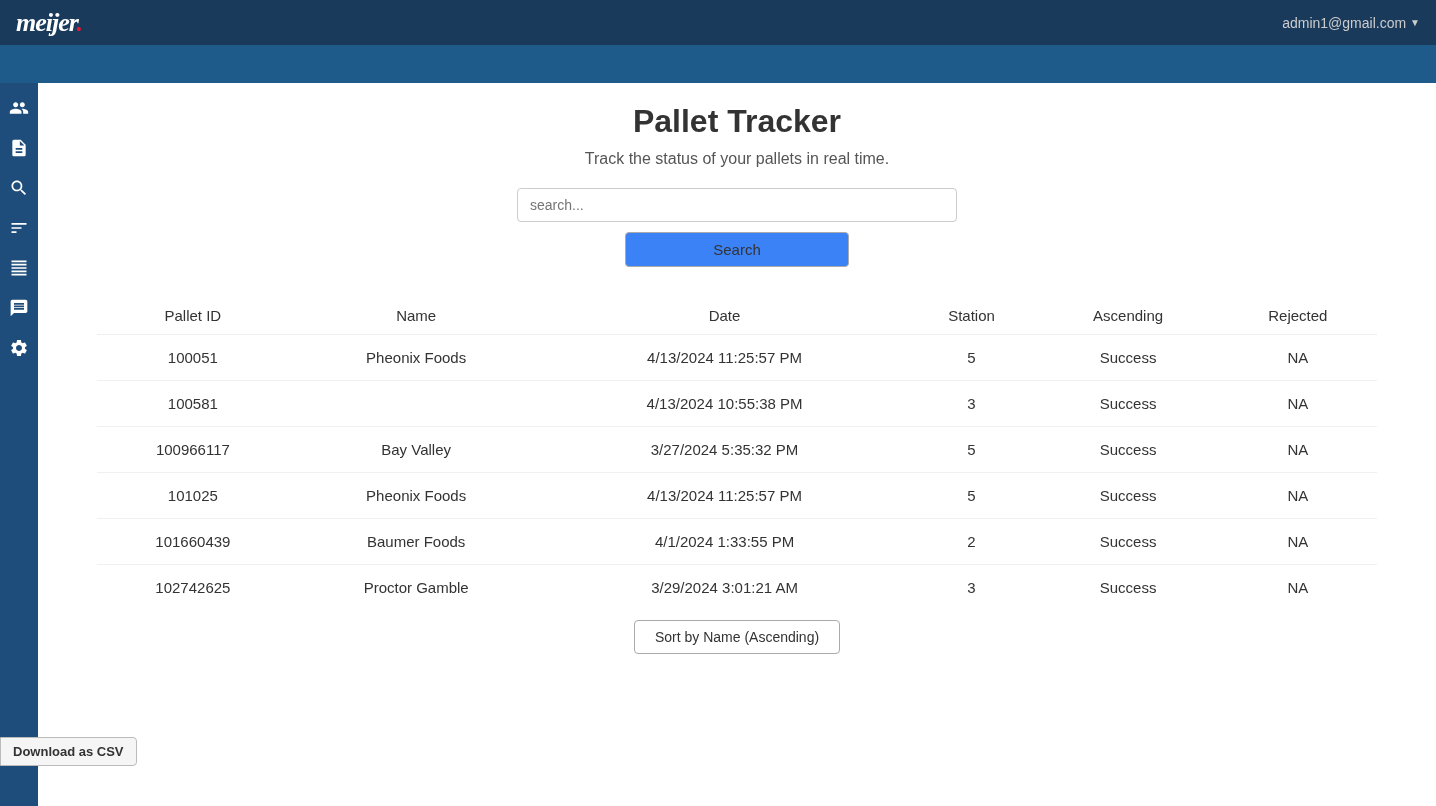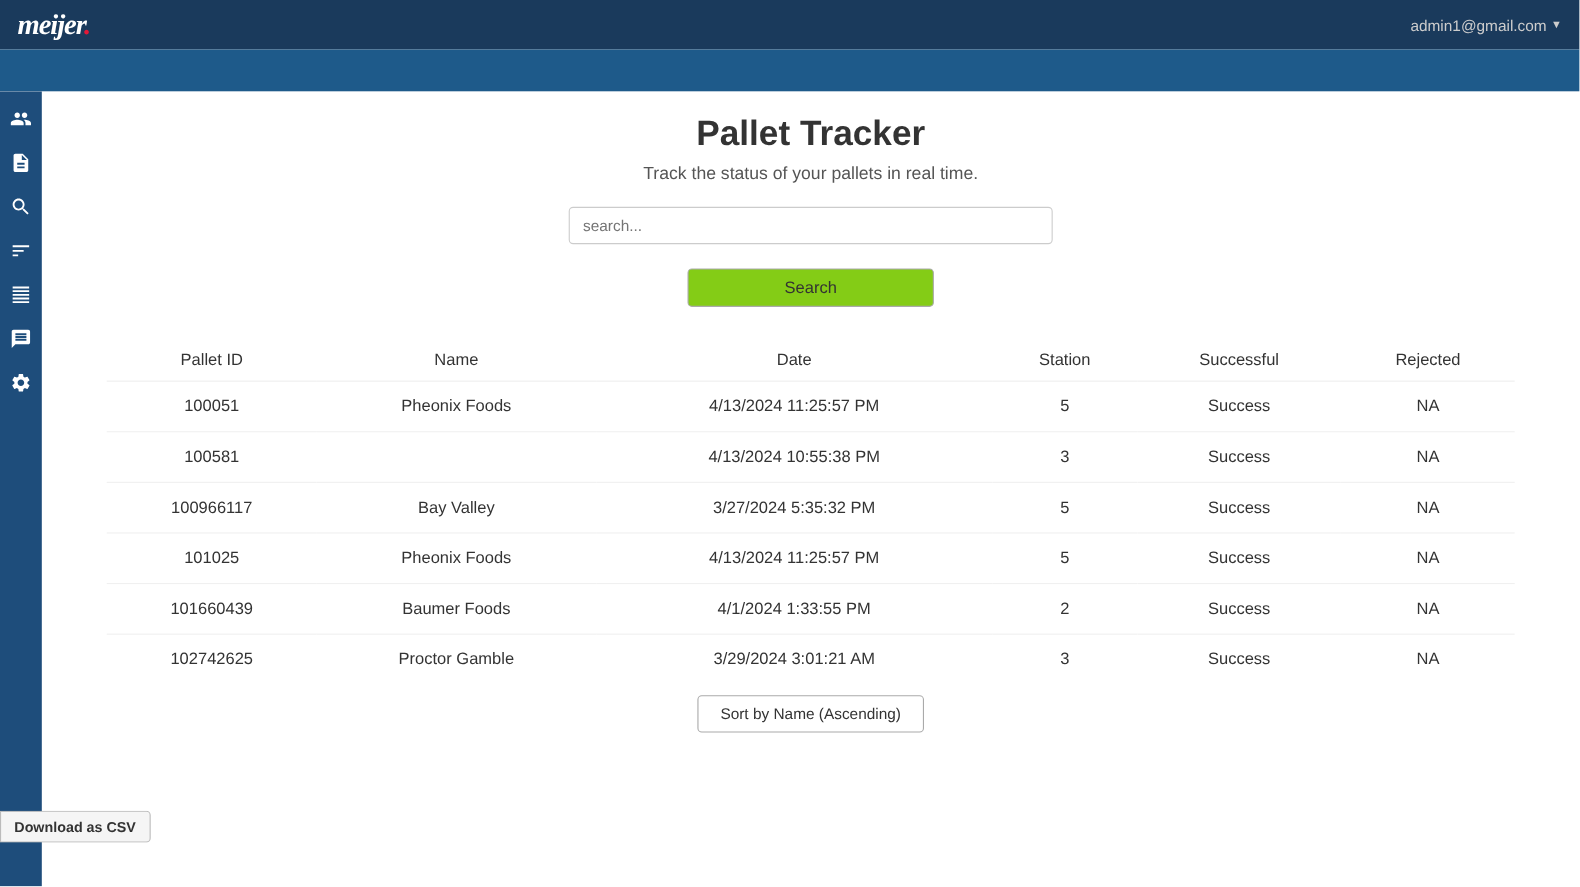--- a/index.html
+++ b/index.html
@@ -84,35 +84,35 @@
       text-align: center;
       font-size: 16px;
       color: #555;
       margin-bottom: 20px;
     }
 
     #search-section {
       display: flex;
       flex-direction: column;
       align-items: center;
-      gap: 22px;
+      gap: 10px;
       margin-bottom: 30px;
     }
     #search-input {
       width: 440px;
       padding: 8px 12px;
       border: 1px solid #ccc;
       border-radius: 4px;
       font-size: 14px;
       outline: none;
     }
     #search-button {
       width: 224px;
       padding: 8px;
-      background: #84cc16;
+      background: #3b82f6;
       border: 1px solid #aaa;
       border-radius: 4px;
       font-size: 15px;
       cursor: pointer;
       color: #333;
     }
 
     
     #data-table {
       width: 100%;
@@ -248,21 +248,21 @@
       <button id="search-button">Search</button>
     </div>
 
     <table id="data-table">
       <thead>
         <tr>
           <th>Pallet ID</th>
           <th>Name</th>
           <th>Date</th>
           <th>Station</th>
-          <th>Successful</th>
+          <th>Ascending</th>
           <th>Rejected</th>
         </tr>
       </thead>
       <tbody id="table-body">
       <tr>
       <td>100051</td>
       <td>Pheonix Foods</td>
       <td>4/13/2024 11:25:57 PM</td>
       <td>5</td>
       <td>Success</td>

